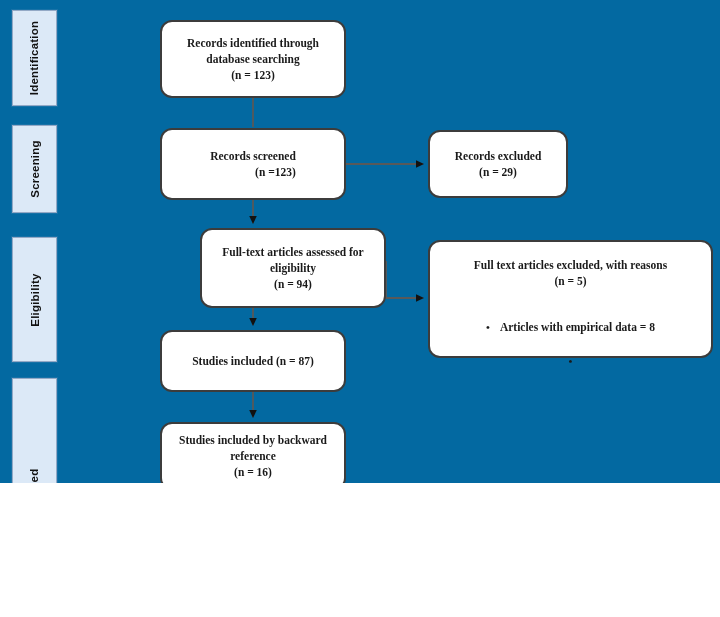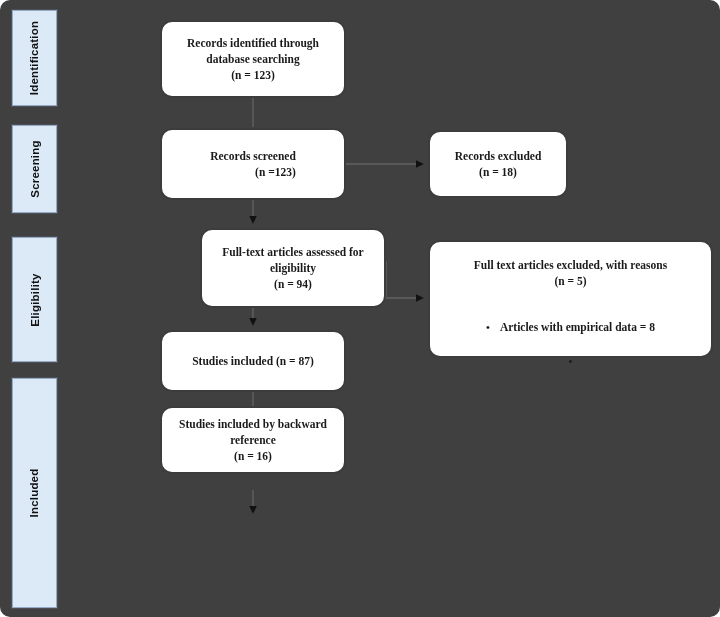--- a/index.html
+++ b/index.html
@@ -4,24 +4,23 @@
 <style>
   html, body {
     margin: 0;
     padding: 0;
     background: #ffffff;
     font-family: "Liberation Serif", serif;
   }
   .canvas {
     position: relative;
     width: 720px;
-    height: 617px;
-    background: #404040;
+    height: 483px;
+    background: #0369a1;
     overflow: hidden;
-    border-radius: 10px;
   }
   * { box-sizing: border-box; }
 
   
   .stage {
     position: absolute;
     background: #dce9f7;
     border: 1px solid #93a9c6;
     display: flex;
     align-items: center;
@@ -122,21 +121,21 @@
 (n = 123)</span>
   </div>
 
   <div class="flowbox" style="left:160px; top:128px; width:186px; height:72px;text-align:right;">
     <span>Records screened
 (n =123)</span>
   </div>
 
   <div class="flowbox" style="left:428px; top:130px; width:140px; height:68px;">
     <span>Records excluded
-(n = 18)</span>
+(n = 29)</span>
   </div>
 
   <div class="flowbox" style="left:160px; top:228px; width:186px; height:80px;margin-left:40px;">
     <span>Full-text articles assessed for
 eligibility
 (n = 94)</span>
   </div>
 
   <div class="flowbox reasons" style="left:428px; top:240px; width:285px; height:118px;">
     <span class="hdr">Full text articles excluded, with reasons
@@ -149,20 +148,20 @@
       <li>
         <span class="bullet">•</span>
       </li>
     </ul>
   </div>
 
   <div class="flowbox" style="left:160px; top:330px; width:186px; height:62px;">
     <span>Studies included (n = 87)</span>
   </div>
 
-  <div class="flowbox" style="left:160px; top:406px; width:186px; height:68px;justify-content:center;">
+  <div class="flowbox" style="left:160px; top:422px; width:186px; height:68px;justify-content:center;">
     <span>Studies included by backward
 reference
 (n = 16)</span>
   </div>
 
 
 </div>
 
 </body></html>

